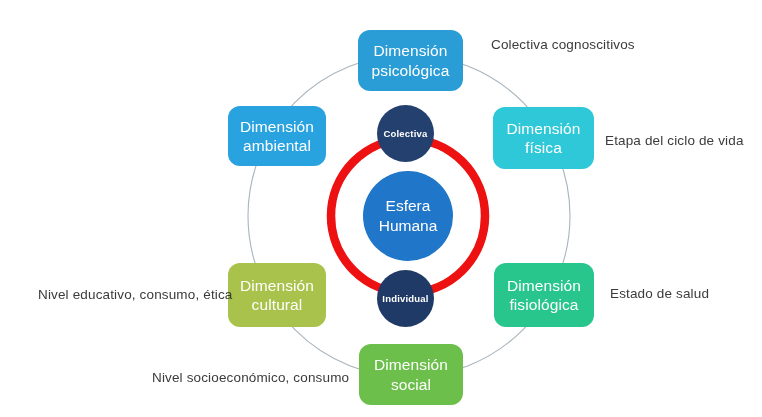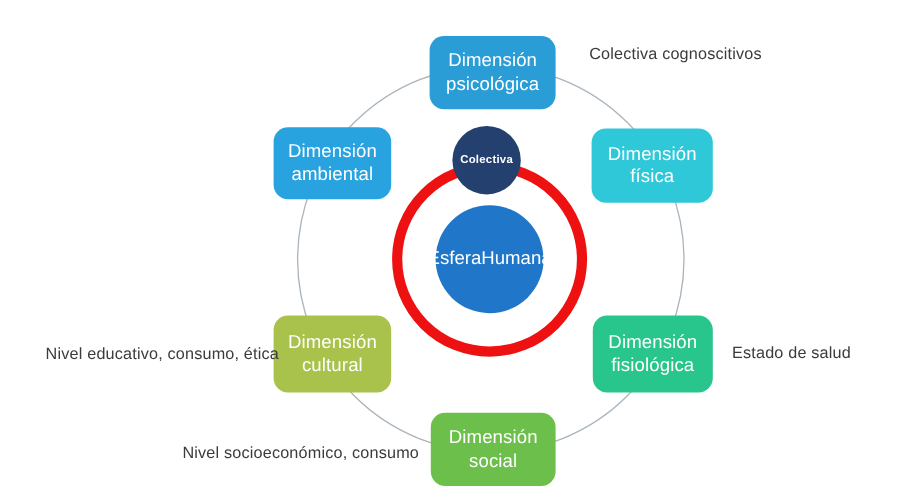--- a/index.html
+++ b/index.html
@@ -58,21 +58,21 @@
   }
   .small-circle {
     font-size: 9.5px;
     font-weight: bold;
     letter-spacing: 0.2px;
     z-index: 8;
   }
   .core-circle {
     font-size: 15.5px;
     line-height: 1.26;
-    flex-direction: row;
+    flex-direction: column;
     z-index: 8;
   }
 
   
   .caption {
     position: absolute;
     color: #3b3b3b;
     font-size: 13.5px;
     letter-spacing: 0.15px;
     white-space: nowrap;
@@ -121,23 +121,27 @@
 
   <div class="node-circle small-circle" style="left:377px; top:105px; width:57px; height:57px; background:#24406e;">
     <span>Colectiva</span>
   </div>
 
   <div class="node-circle core-circle" style="left:363px; top:171px; width:90px; height:90px; background:#2076c8;">
     <span>Esfera</span>
     <span>Humana</span>
   </div>
 
+  <div class="node-circle small-circle" style="left:377px; top:270px; width:57px; height:57px; background:#1f3a66;">
+    <span>Individual</span>
+  </div>
 
   <div class="caption" style="left:491px; top:37px;">Colectiva cognoscitivos</div>
 
+  <div class="caption" style="left:605px; top:133px;">Etapa del ciclo de vida</div>
 
   <div class="caption" style="left:610px; top:286px;">Estado de salud</div>
 
   <div class="caption" style="left:152px; top:370px;">Nivel socioeconómico, consumo</div>
 
   <div class="caption" style="left:38px; top:287px;">Nivel educativo, consumo, ética</div>
 
 
 </div>
 

